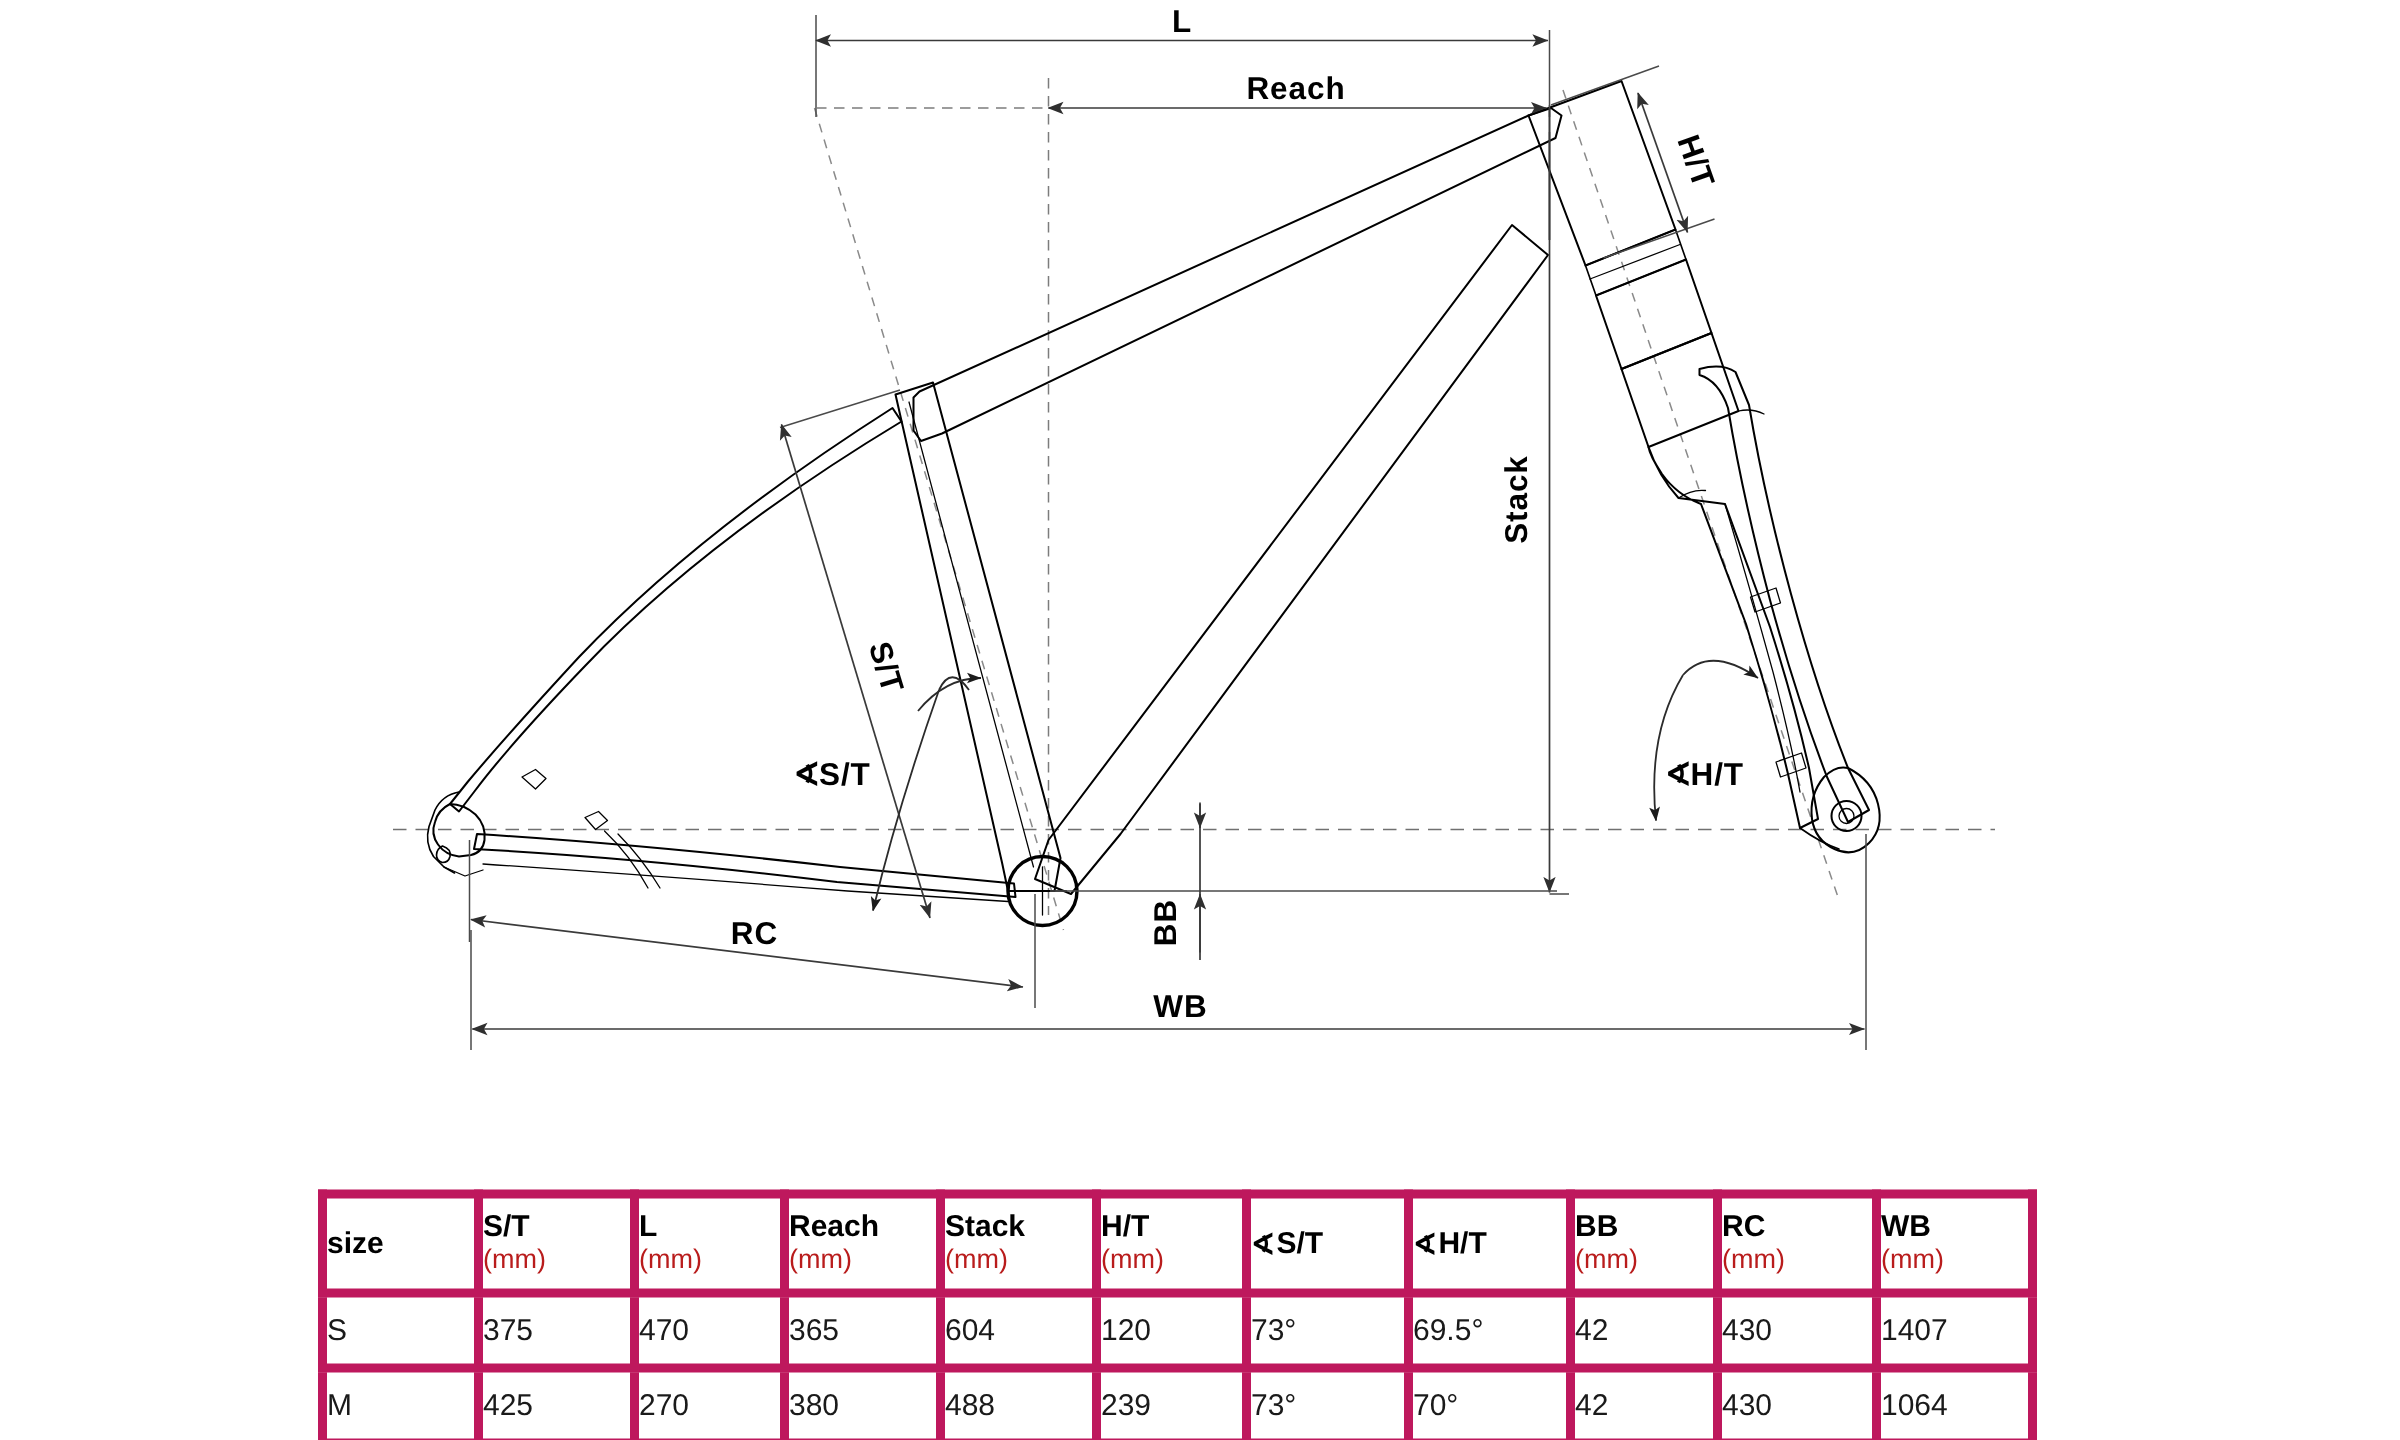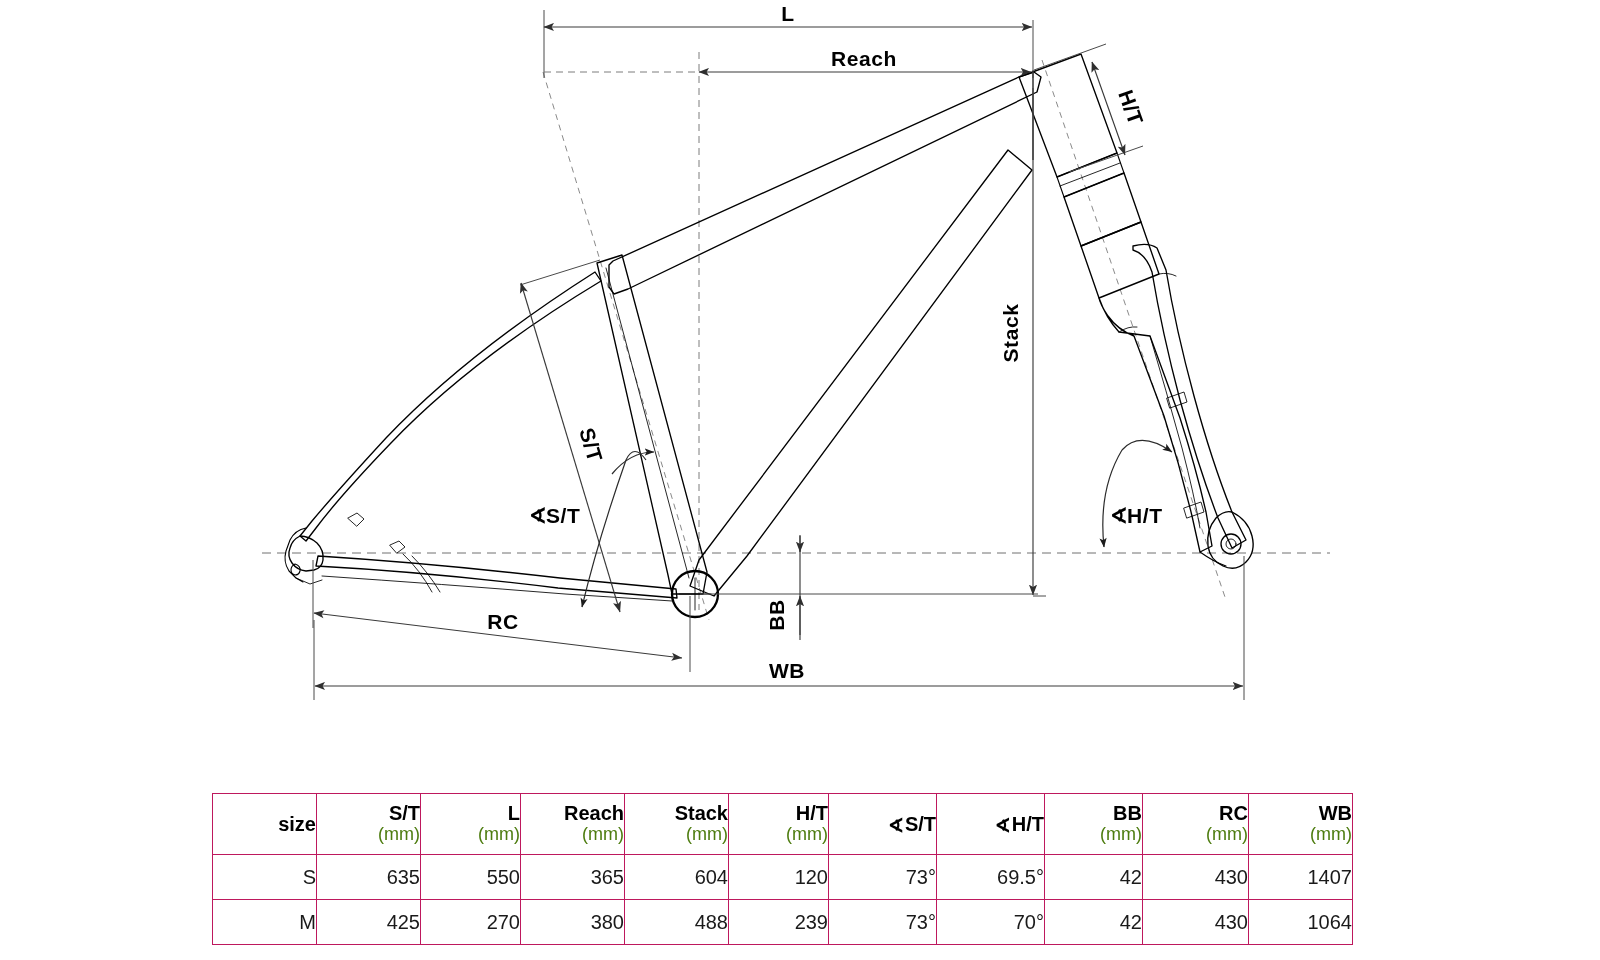--- a/index.html
+++ b/index.html
@@ -107,22 +107,22 @@
     left: 212px;
     top: 793px;
     width: 1140px;
   }
   table.spec {
     border-collapse: collapse;
     width: 1140px;
     table-layout: fixed;
   }
   table.spec td, table.spec th {
-    border: 1px solid #be185d;
-    text-align: right;
+    border: 6px solid #be185d;
+    text-align: left;
     vertical-align: middle;
     padding: 0;
     font-weight: normal;
   }
   table.spec thead th {
     height: 60px;
     font-size: 19px;
   }
   table.spec tbody td {
     height: 44px;
@@ -134,21 +134,21 @@
     font-weight: 700;
     font-size: 20px;
     line-height: 1.05;
     color: #000;
   }
   .hdr-unit {
     display: block;
     font-weight: 400;
     font-size: 18px;
     line-height: 1.15;
-    color: #4d7c0f;
+    color: #b91c1c;
   }
   .hdr-main.single {
     padding-top: 0;
   }
   .ang-sym {
     font-size: 19px;
     font-weight: 700;
     display: inline-block;
     transform: translateY(1px);
     margin-right: 1px;
@@ -371,22 +371,22 @@
           </th>
           <th>
             <span class="hdr-main">WB</span>
             <span class="hdr-unit">(mm)</span>
           </th>
         </tr>
       </thead>
       <tbody>
         <tr>
           <td>S</td>
-          <td>635</td>
-          <td>550</td>
+          <td>375</td>
+          <td>470</td>
           <td>365</td>
           <td>604</td>
           <td>120</td>
           <td>73°</td>
           <td>69.5°</td>
           <td>42</td>
           <td>430</td>
           <td>1407</td>
         </tr>
         <tr>

